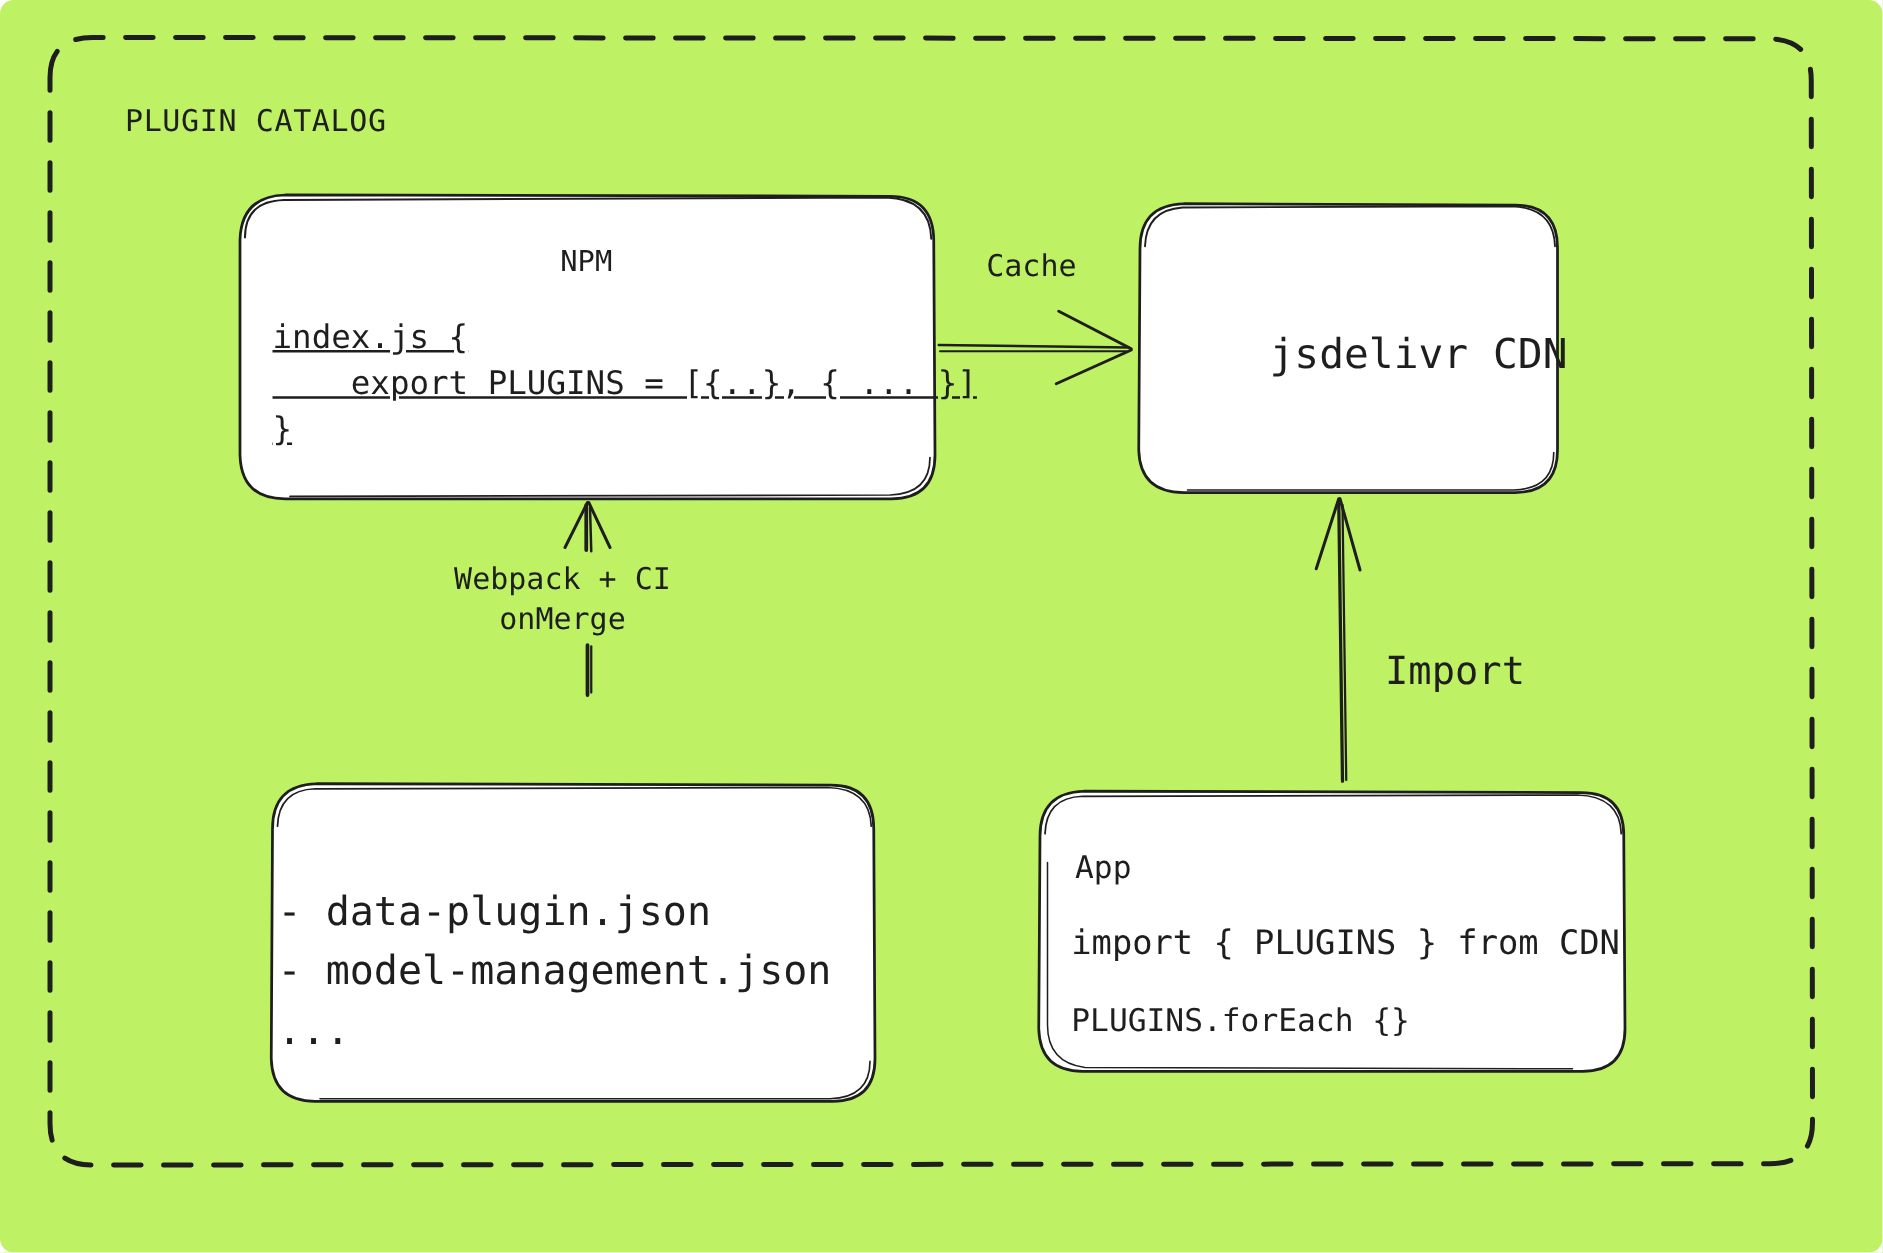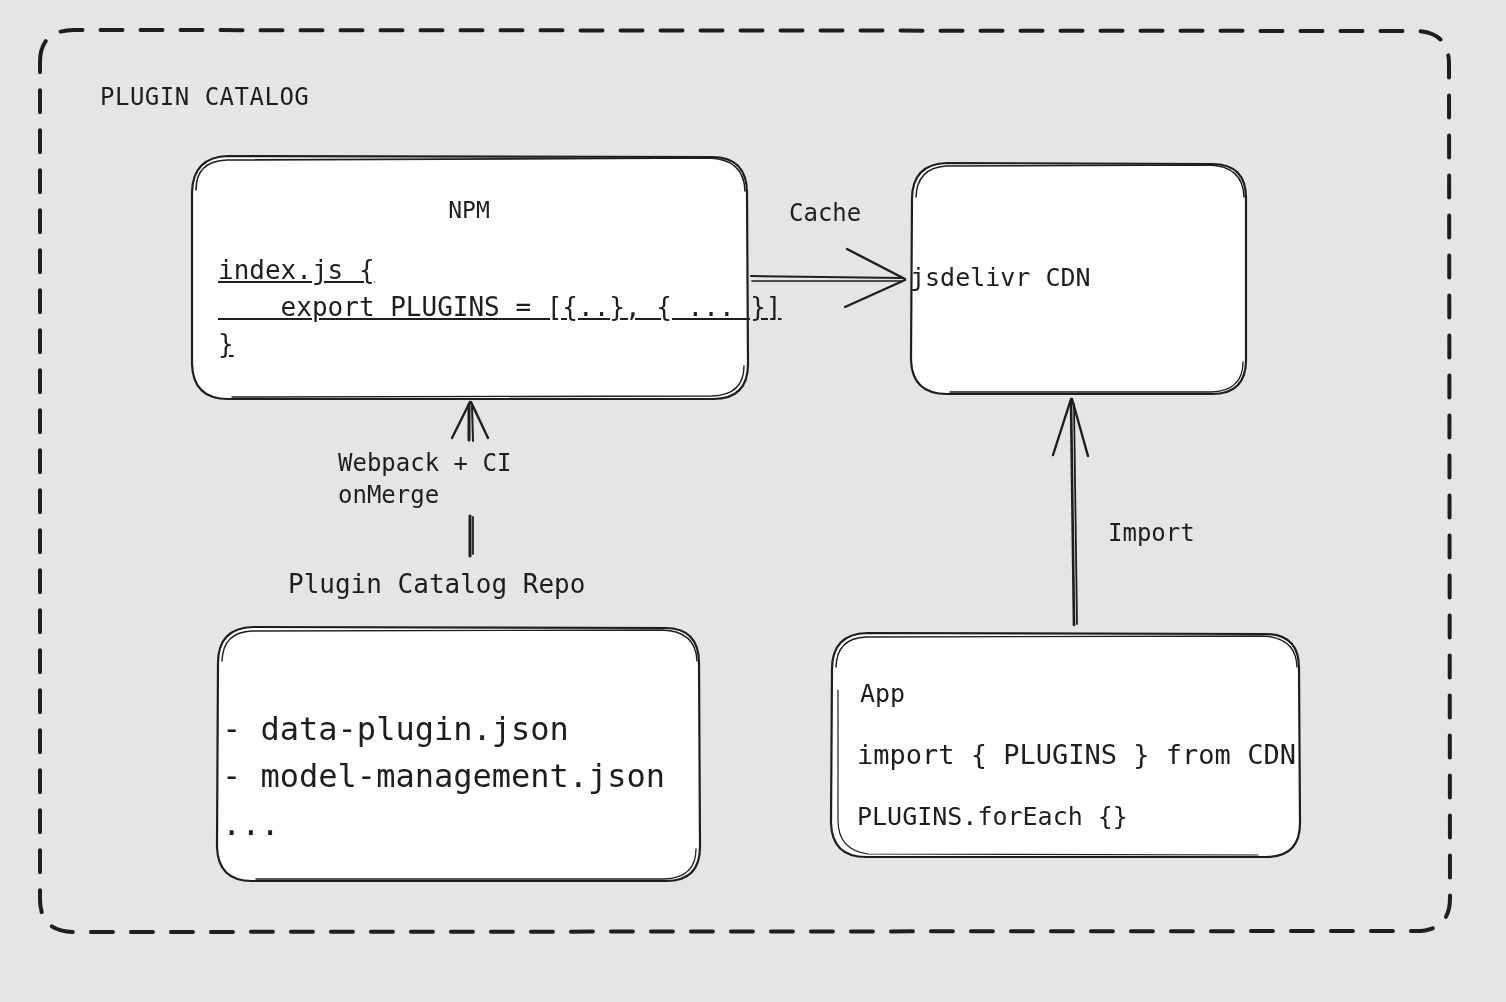--- a/index.html
+++ b/index.html
@@ -9,22 +9,23 @@
     background: #ffffff;
   }
   body {
     font-family: "DejaVu Sans Mono", "Liberation Mono", monospace;
     color: #1e1e1e;
   }
   #canvas {
     position: relative;
     width: 1506px;
     height: 1002px;
-    background: #e5e5e5;
+    background: #bef264;
     overflow: hidden;
+    border-radius: 11px;
   }
   #sketch-layer {
     position: absolute;
     left: 0;
     top: 0;
     width: 1506px;
     height: 1002px;
     pointer-events: none;
   }
   .txt {
@@ -57,36 +58,37 @@
     font-size: 26px;
     line-height: 1.42;
     text-decoration: underline;
   }
 
   
   .cdn-title {
     left: 910px;
     top: 262px;
     width: 344px;
-    text-align: left;
-    font-size: 25px;
+    text-align: right;
+    font-size: 33px;
   }
 
   
   .cache-label {
     left: 789px;
     top: 198px;
     font-size: 24px;
   }
 
   
   .webpack-label {
-    left: 338px;
+    left: 320px;
     top: 447px;
     width: 260px;
+    text-align: center;
     font-size: 24px;
     line-height: 1.35;
   }
 
   
   .repo-label {
     left: 288px;
     top: 568px;
     font-size: 26px;
   }
@@ -96,21 +98,21 @@
     left: 222px;
     top: 706px;
     font-size: 32px;
     line-height: 1.48;
   }
 
   
   .import-label {
     left: 1108px;
     top: 518px;
-    font-size: 24px;
+    font-size: 31px;
   }
 
   
   .app-title {
     left: 860px;
     top: 678px;
     font-size: 25px;
   }
   .app-code1 {
     left: 857px;
@@ -189,21 +191,20 @@
     export PLUGINS = [{..}, { ... }]
 }</div>
 
   <div class="txt cdn-title">jsdelivr CDN</div>
 
   <div class="txt cache-label">Cache</div>
 
   <div class="txt webpack-label">Webpack + CI
 onMerge</div>
 
-  <div class="txt repo-label">Plugin Catalog Repo</div>
 
   <div class="txt repo-code">- data-plugin.json
 - model-management.json
 ...</div>
 
   <div class="txt import-label">Import</div>
 
   <div class="txt app-title">App</div>
   <div class="txt app-code1">import { PLUGINS } from CDN</div>
   <div class="txt app-code2">PLUGINS.forEach {}</div>

